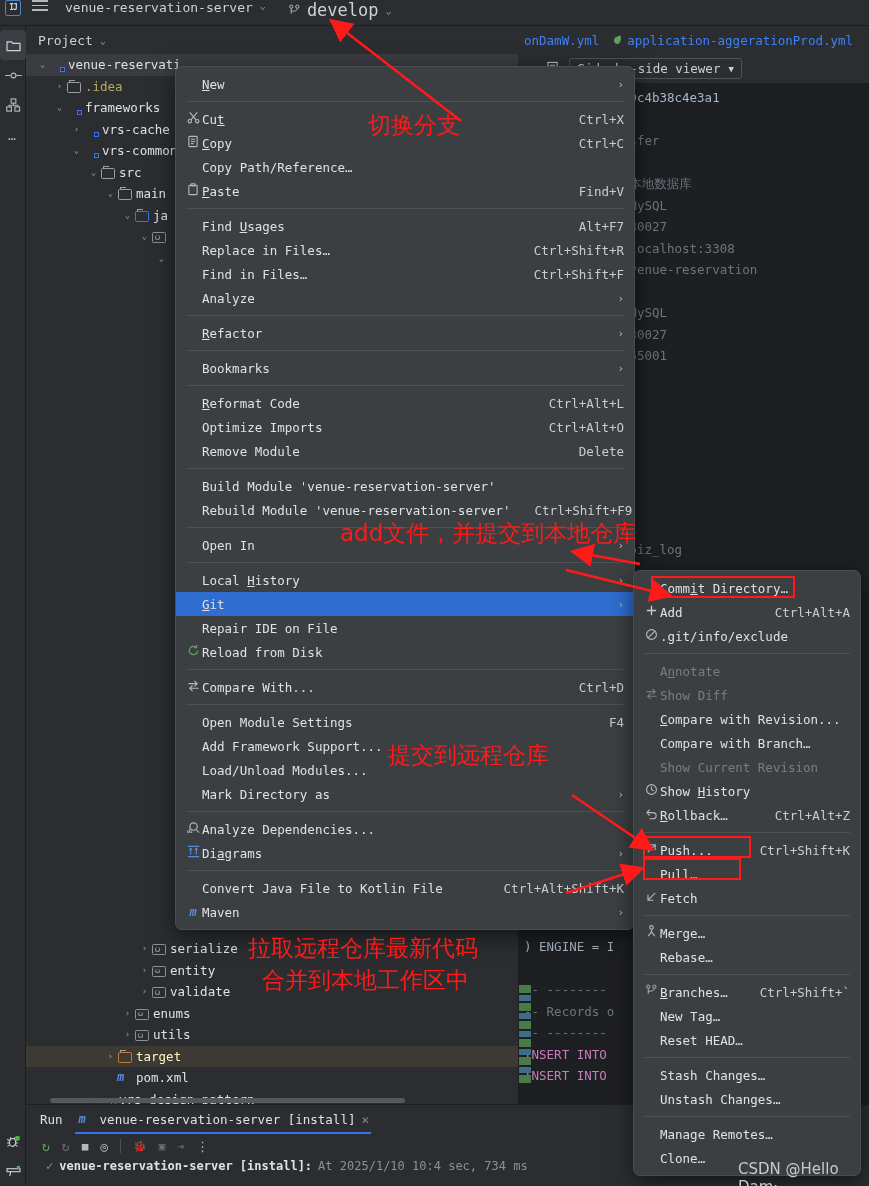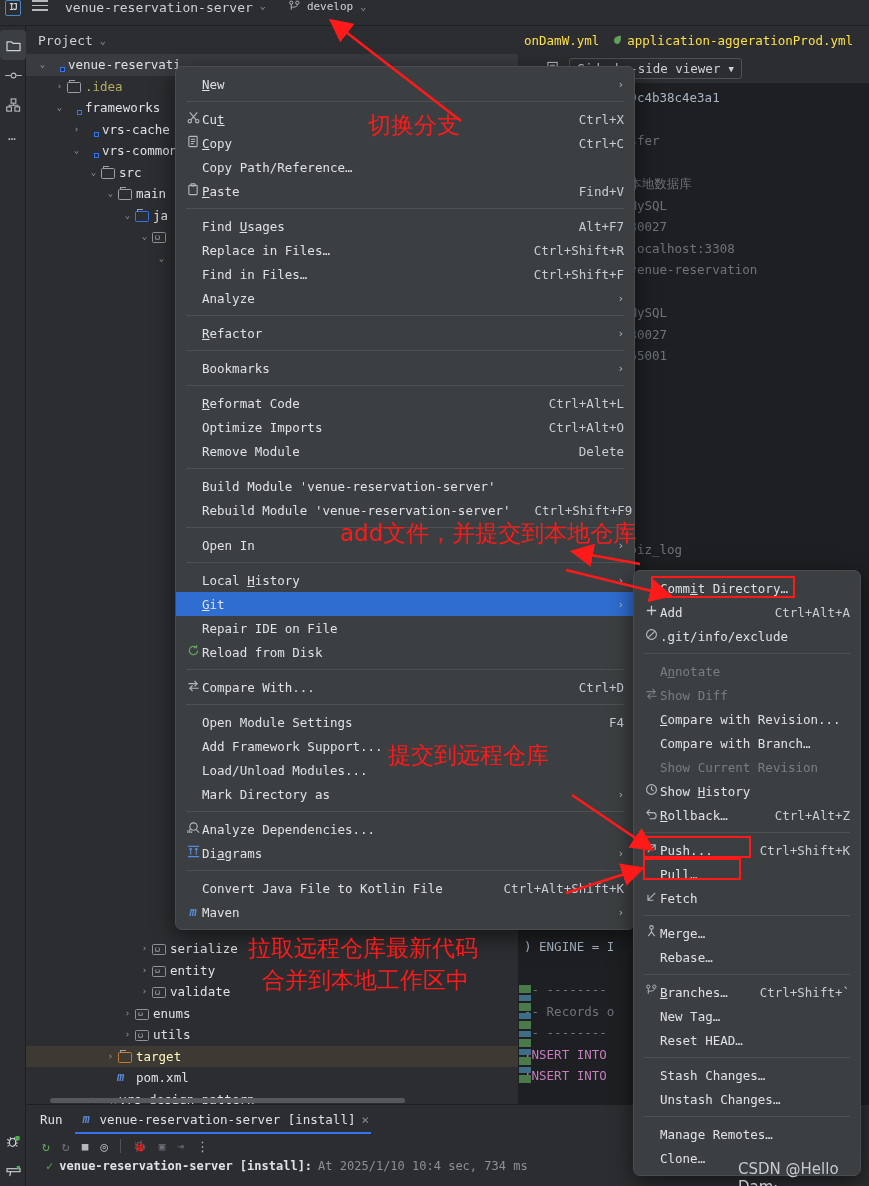--- a/index.html
+++ b/index.html
@@ -24,21 +24,21 @@
     border:1px solid #4a88c7; border-radius:2px;
     font-size:8px; line-height:14px; text-align:center;
     color:#cfd2d6; font-weight:bold; letter-spacing:-1px;
   }
   .burger { width:18px; margin-right:16px; display:flex; flex-direction:column; gap:3px; align-items:center;}
   .burger i { display:block; width:16px; height:1.5px; background:#b4b8bf; }
   .proj-name { color:#ced0d6; font-size:13px; }
   .chev { color:#9aa0a6; font-size:10px; margin-left:7px; }
   .branch-wrap { display:flex; align-items:center; margin-left:22px; }
   .branch-icon { color:#b4b8bf; font-size:12px; margin-right:6px;}
-  .branch-name { color:#ced0d6; font-size:11px; }
+  .branch-name { color:#ced0d6; font-size:17px; }
 
   
   .leftstrip {
     position:absolute; top:26px; left:0; width:26px; height:1160px;
     background:#2b2d30; border-right:1px solid #1e1f22;
   }
   .ls-item { width:26px; height:30px; display:flex; align-items:center; justify-content:center; color:#b4b8bf;}
   .ls-item.sel { background:#3b3e42; border-radius:4px; }
   .ls-bottom { position:absolute; bottom:0; left:0; width:26px; }
 
@@ -84,21 +84,21 @@
   .tl { color:#dfe1e5; }
   .tl.yel { color:#b3ae60; }
   .tl.tgt { color:#fef9c3; }
 
   
   .tabbar{
     position:absolute; top:26px; left:518px; width:351px; height:28px;
     background:#2b2d30; display:flex; align-items:center;
     font-size:12.5px; overflow:hidden;
   }
-  .tab { padding:0 6px; color:#fde047; white-space:nowrap; display:flex; align-items:center;}
+  .tab { padding:0 6px; color:#3b82f6; white-space:nowrap; display:flex; align-items:center;}
   .tab .leaf{ color:#62a05e; margin-right:4px; }
   .editarea{
     position:absolute; top:54px; left:518px; width:351px; height:1050px;
     background:#1e1f22; overflow:hidden;
   }
   .ed-toolbar{
     height:30px; background:#2b2d30; display:flex; align-items:center; padding-left:4px;
     border-bottom:1px solid #1e1f22;
   }
   .ed-arrow{ color:#868a91; font-size:14px; margin:0 8px; }
@@ -142,21 +142,21 @@
     position:absolute; left:633px; top:570px; width:228px;
     background:#3c3f41; border:1px solid #4a4d50; border-radius:7px;
     box-shadow:0 6px 22px rgba(0,0,0,.55);
     padding:5px 0; font-size:12.5px; color:#dfe1e5; z-index:50;
   }
   .gitmenu .mi .mshort{ padding-left:10px; }
 
   
   .runpanel{
     position:absolute; left:26px; top:1104px; width:843px; height:82px;
-    background:#2b2d30; border-top:1px solid #1e1f22;text-align:center;
+    background:#2b2d30; border-top:1px solid #1e1f22;
   }
   .run-tabs{ height:28px; display:flex; align-items:center; padding-left:14px; gap:16px; font-size:12.5px;}
   .run-tab-active{ position:relative; display:flex; align-items:center; gap:6px; color:#dfe1e5; }
   .run-tab-active::after{
     content:""; position:absolute; left:-4px; right:-2px; bottom:-7px; height:2px; background:#3574f0;
   }
   .run-toolbar{ height:26px; display:flex; align-items:center; gap:12px; padding-left:16px; color:#b4b8bf; font-size:13px;}
   .run-out{ font-size:12px; padding-left:20px; color:#dfe1e5; display:flex; align-items:center; gap:6px;}
   .ok{ color:#5fa85f; }
   .muted{ color:#8b9097; }

